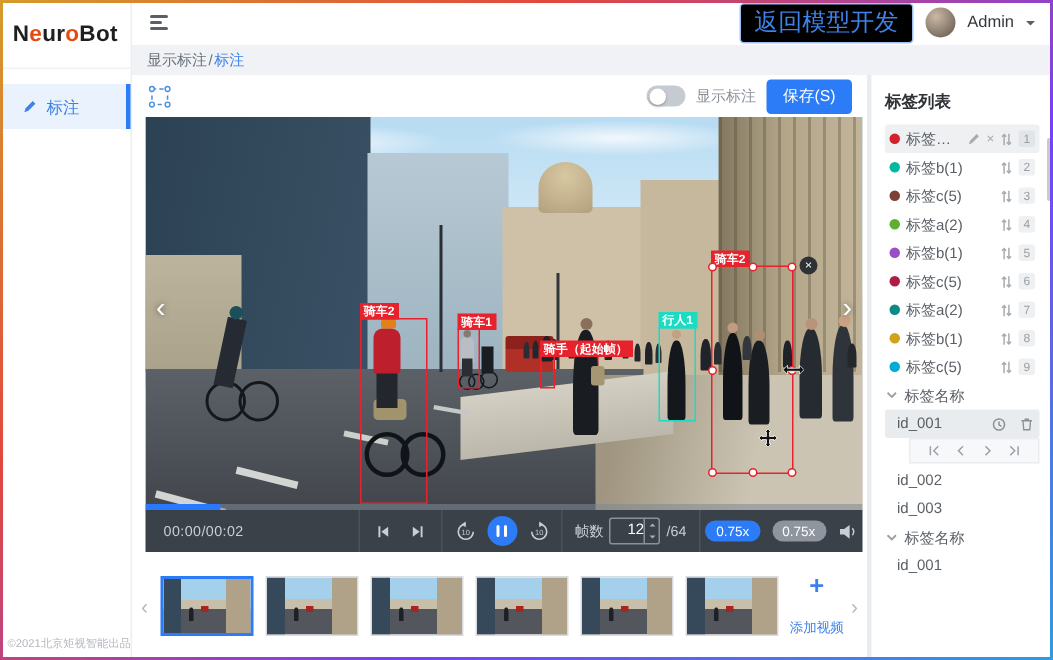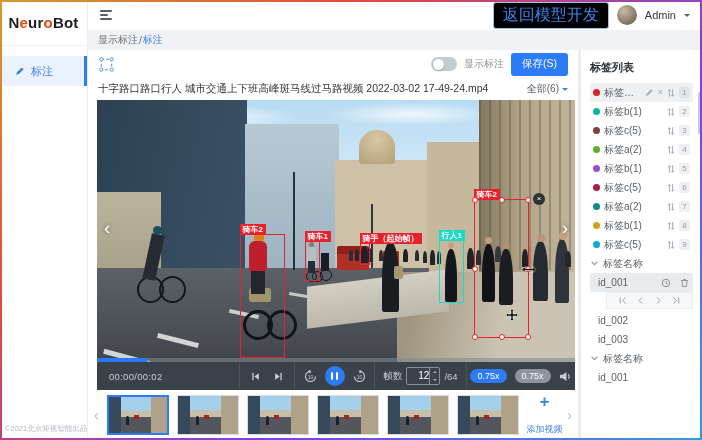--- a/index.html
+++ b/index.html
@@ -167,27 +167,20 @@
               <circle cx="14.5" cy="14.5" r="1.7" fill="#fff" stroke="#4a90e2" stroke-width="1"></circle>
             </svg>
           </span>
           <div class="tools-right">
             <span class="toggle"></span>
             <span class="tog-label">显示标注</span>
             <button class="save-btn">保存(S)</button>
           </div>
         </div>
 
-        <div class="title-row">
-          <span class="vtitle">十字路口路口行人 城市交通上下班高峰斑马线过马路视频 2022-03-02 17-49-24.mp4</span>
-          <span class="filter">
-            <span>全部(6)</span>
-            <span class="caret"></span>
-          </span>
-        </div>
 
         <div class="video" id="video">
           <div id="scene">
               <div class="sc" style="left: 20px; top: 4px; width: 180px; height: 26px; background: radial-gradient(at 45% 50%, rgba(255, 255, 255, 0.95), rgba(255, 255, 255, 0) 70%);"></div>
               <div class="sc" style="left: 230px; top: 2px; width: 170px; height: 24px; background: radial-gradient(rgba(255, 255, 255, 0.8), rgba(255, 255, 255, 0) 70%);"></div>
               <div class="sc grid1" style="left: 0px; top: 0px; width: 150px; height: 170px; background: linear-gradient(100deg, rgb(44, 66, 84), rgb(58, 80, 100));"></div>
               <div class="sc" style="left: 0px; top: 92px; width: 64px; height: 88px; background: linear-gradient(rgb(189, 180, 158), rgb(168, 159, 137));"></div>
               <div class="sc grid1" style="left: 148px; top: 24px; width: 94px; height: 148px; background: linear-gradient(rgb(183, 201, 212), rgb(157, 179, 192));"></div>
               <div class="sc win" style="left: 238px; top: 60px; width: 98px; height: 116px; background: rgb(207, 193, 167);"></div>
               <div class="sc" style="left: 262px; top: 30px; width: 36px; height: 34px; background: radial-gradient(circle at 50% 28%, rgb(216, 200, 162), rgb(178, 160, 124)); border-radius: 50% 50% 10% 10%;"></div>
@@ -254,21 +247,21 @@
               <div class="sc" style="left: 462px; top: 132px; width: 8px; height: 8px; background: rgb(202, 161, 131); border-radius: 50%;"></div>
               <div class="sc person" style="left: 468px; top: 151px; width: 6px; height: 16px; background: rgb(36, 40, 45);"></div>
             </div>
           <div id="box-layer">
               <div class="bbox" style="left: 143px; top: 134px; width: 45px; height: 124px; border-color: rgb(232, 34, 45);">
                 <span class="btag" style="background: rgb(232, 34, 45);">骑车2</span>
               </div>
               <div class="bbox" style="left: 208px; top: 141px; width: 15px; height: 40px; border-color: rgb(232, 34, 45);">
                 <span class="btag" style="background: rgb(232, 34, 45);">骑车1</span>
               </div>
-              <div class="bbox" style="left: 263px; top: 143px; width: 10px; height: 22px; border-color: rgb(232, 34, 45);">
+              <div class="bbox" style="left: 263px; top: 159px; width: 10px; height: 22px; border-color: rgb(232, 34, 45);">
                 <span class="btag" style="background: rgb(232, 34, 45);">骑手（起始帧）</span>
               </div>
               <div class="bbox" style="left: 342px; top: 140px; width: 25px; height: 63px; border-color: rgb(27, 220, 195);">
                 <span class="btag" style="background: rgb(27, 220, 195);">行人1</span>
               </div>
               <div class="bbox" style="left: 377px; top: 99px; width: 55px; height: 139px; border-color: rgb(232, 34, 45);">
                 <span class="btag" style="background: rgb(232, 34, 45);">骑车2</span>
                 <span class="handle" style="left: 0%; top: 0%;"></span>
                 <span class="handle" style="left: 50%; top: 0%;"></span>
                 <span class="handle" style="left: 100%; top: 0%;"></span>

